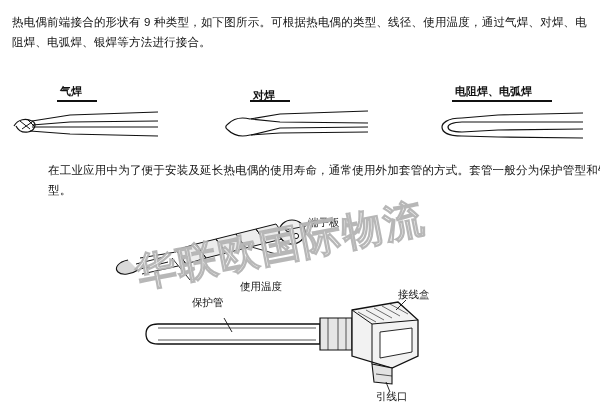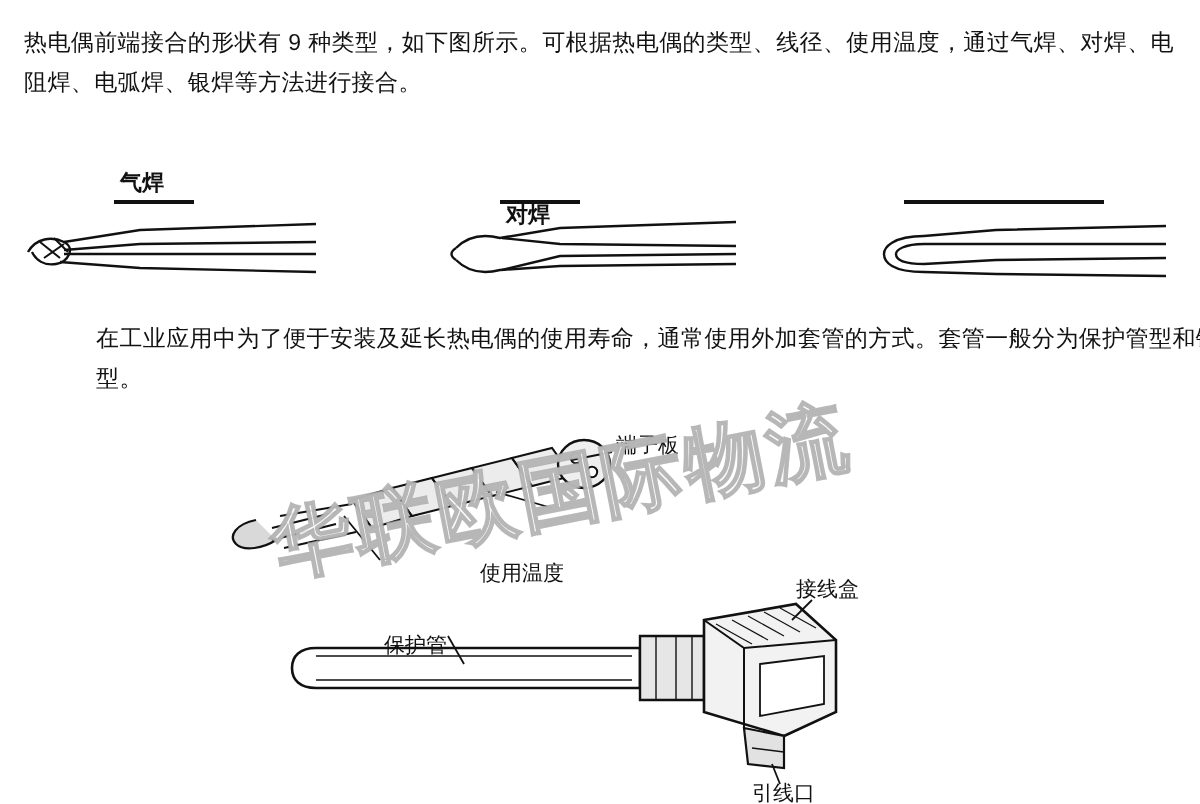--- a/index.html
+++ b/index.html
@@ -102,30 +102,31 @@
 
       <path d="M6,20 C10,13 18,12 24,15 C30,18 26,25 20,26 C14,27 10,24 8,20" fill="none" stroke="#111" stroke-width="1.2"></path>
       <path d="M12,15 L22,23 M14,23 L24,16 M19,13 L26,20" fill="none" stroke="#111" stroke-width="1"></path>
 
       <path d="M24,15 L62,9 L150,6" fill="none" stroke="#111" stroke-width="1.2"></path>
       <path d="M24,19 L62,16 L150,15" fill="none" stroke="#111" stroke-width="1.2"></path>
       <path d="M22,25 L62,28 L150,30" fill="none" stroke="#111" stroke-width="1.2"></path>
       <path d="M24,21 L62,21 L150,21" fill="none" stroke="#111" stroke-width="1.2"></path>
     </svg>
 
-    <div class="weld-label" style="left:253px; top:16px;">对焊</div>
+    <div class="weld-label" style="left:253px; top:4px;">对焊</div>
     <div class="weld-underline" style="left:250px; top:16px; width:40px;"></div>
     <svg class="weld-svg" style="left:218px; top:22px;" width="160" height="44" viewBox="0 0 160 44">
       <path d="M10,18 C16,12 24,11 32,13 L62,8 L150,5" fill="none" stroke="#111" stroke-width="1.2"></path>
       <path d="M10,24 C16,30 24,31 32,29 L62,27 L150,26" fill="none" stroke="#111" stroke-width="1.2"></path>
       <path d="M33,13 L62,16 L150,17" fill="none" stroke="#111" stroke-width="1.2"></path>
       <path d="M33,29 L62,22 L150,21" fill="none" stroke="#111" stroke-width="1.2"></path>
       <path d="M10,18 C7,20 7,22 10,24" fill="none" stroke="#111" stroke-width="1.2"></path>
     </svg>
 
+    <div class="weld-label" style="left:455px; top:0px;">电阻焊、电弧焊</div>
     <div class="weld-underline" style="left:452px; top:16px; width:100px;"></div>
     <svg class="weld-svg" style="left:438px; top:22px;" width="150" height="44" viewBox="0 0 150 44">
       <path d="M24,12 C8,12 4,18 4,21 C4,25 8,30 24,30" fill="none" stroke="#111" stroke-width="1.2"></path>
       <path d="M24,16 C14,16 10,19 10,21 C10,24 14,26 24,26" fill="none" stroke="#111" stroke-width="1.2"></path>
       <path d="M24,12 L60,9 L145,7" fill="none" stroke="#111" stroke-width="1.2"></path>
       <path d="M24,16 L60,16 L145,16" fill="none" stroke="#111" stroke-width="1.2"></path>
       <path d="M24,26 L60,24 L145,23" fill="none" stroke="#111" stroke-width="1.2"></path>
       <path d="M24,30 L60,31 L145,32" fill="none" stroke="#111" stroke-width="1.2"></path>
     </svg>
   </div>
@@ -192,19 +193,19 @@
       <path d="M396,104 L406,94" fill="none" stroke="#111" stroke-width="0.9"></path>
       <path d="M386,176 L390,186" fill="none" stroke="#111" stroke-width="0.9"></path>
     </svg>
 
     
     <div class="asm-label" style="left:308px; top:10px;">端子板</div>
     <div class="asm-label" style="left:240px; top:74px;">使用温度</div>
 
     
     <div class="asm-label" style="left:398px; top:82px;">接线盒</div>
-    <div class="asm-label" style="left:192px; top:110px;">保护管</div>
+    <div class="asm-label" style="left:192px; top:90px;">保护管</div>
     <div class="asm-label" style="left:376px; top:184px;">引线口</div>
   </div>
 
   <div class="watermark">华联欧国际物流</div>
 
 </div>
 
 </body></html>

